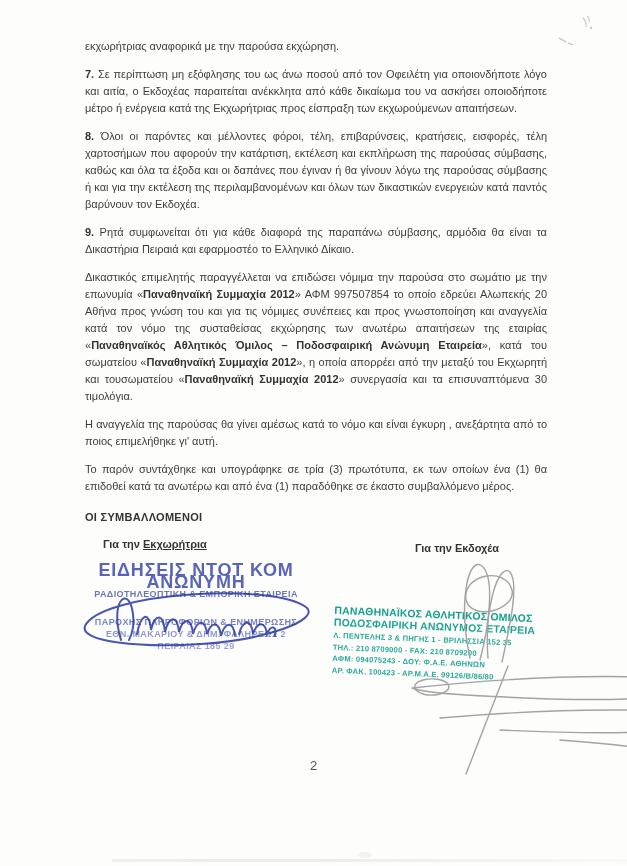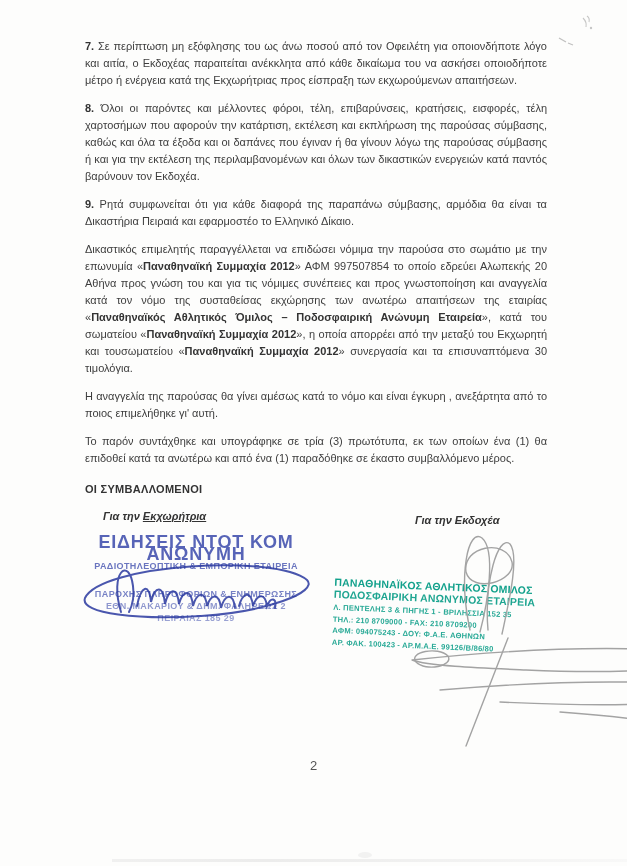--- a/index.html
+++ b/index.html
@@ -20,21 +20,21 @@
   }
   .text-block p{margin:0 0 11px 0;}
   .clause-num{font-weight:bold;color:#333;}
   b{color:#333;}
   .parties-heading{
     text-align:left; font-weight:bold; color:#333;
     margin:14px 0 10px 0; letter-spacing:.3px;
   }
   .labels-row{
     position:relative; height:16px; margin-top:4px;
-    font-weight:bold; color:#333;font-style:italic;
+    font-weight:bold; color:#333;
   }
   .assignor-label{position:absolute; left:18px; top:0;}
   .assignor-label .uname{text-decoration:underline;}
   .assignee-label{position:absolute; left:330px; top:4px;}
   .sig-area{position:relative; height:215px;}
 
   
   .stamp-assignor{
     position:absolute; left:-12px; top:12px; width:246px;
     color:#4a58b2; text-align:center; line-height:12px;
@@ -82,20 +82,21 @@
 <div class="page">
 
   <svg class="corner-marks" width="70" height="50" viewBox="0 0 70 50">
     <path d="M44,12 q4,4 3,9 M48,10 q3,2 2,6" stroke="#9a9a9a" stroke-width="1.1" fill="none"></path>
     <path d="M20,32 l7,4 M29,37 l5,2" stroke="#8f8f8f" stroke-width="1.3" fill="none"></path>
     <circle cx="52" cy="22" r="1.2" fill="#999"></circle>
   </svg>
 
   <div class="text-block">
 
+    <p>εκχωρήτριας αναφορικά με την παρούσα εκχώρηση.</p>
 
     <p><span class="clause-num">7.</span> <span>Σε περίπτωση μη εξόφλησης του ως άνω ποσού από τον Οφειλέτη για οποιονδήποτε λόγο και αιτία, ο Εκδοχέας παραιτείται ανέκκλητα από κάθε δικαίωμα του να ασκήσει οποιοδήποτε μέτρο ή ενέργεια κατά της Εκχωρήτριας προς είσπραξη των εκχωρούμενων απαιτήσεων.</span></p>
 
     <p><span class="clause-num">8.</span> <span>Όλοι οι παρόντες και μέλλοντες φόροι, τέλη, επιβαρύνσεις, κρατήσεις, εισφορές, τέλη χαρτοσήμων που αφορούν την κατάρτιση, εκτέλεση και εκπλήρωση της παρούσας σύμβασης, καθώς και όλα τα έξοδα και οι δαπάνες που έγιναν ή θα γίνουν λόγω της παρούσας σύμβασης ή και για την εκτέλεση της περιλαμβανομένων και όλων των δικαστικών ενεργειών κατά παντός βαρύνουν τον Εκδοχέα.</span></p>
 
     <p><span class="clause-num">9.</span> <span>Ρητά συμφωνείται ότι για κάθε διαφορά της παραπάνω σύμβασης, αρμόδια θα είναι τα Δικαστήρια Πειραιά και εφαρμοστέο το Ελληνικό Δίκαιο.</span></p>
 
     <p><span>Δικαστικός επιμελητής παραγγέλλεται να επιδώσει νόμιμα την παρούσα στο σωμάτιο με την επωνυμία «</span><b>Παναθηναϊκή Συμμαχία 2012</b><span>» ΑΦΜ 997507854 το οποίο εδρεύει Αλωπεκής 20 Αθήνα προς γνώση του και για τις νόμιμες συνέπειες και προς γνωστοποίηση και αναγγελία κατά τον νόμο της συσταθείσας εκχώρησης των ανωτέρω απαιτήσεων της εταιρίας «</span><b>Παναθηναϊκός Αθλητικός Όμιλος – Ποδοσφαιρική Ανώνυμη Εταιρεία</b><span>», κατά του σωματείου «</span><b>Παναθηναϊκή Συμμαχία 2012</b><span>», η οποία απορρέει από την μεταξύ του Εκχωρητή και τουσωματείου «</span><b>Παναθηναϊκή Συμμαχία 2012</b><span>» συνεργασία και τα επισυναπτόμενα 30 τιμολόγια.</span></p>
 
     <p>Η αναγγελία της παρούσας θα γίνει αμέσως κατά το νόμο και είναι έγκυρη , ανεξάρτητα από το ποιος επιμελήθηκε γι' αυτή.</p>

